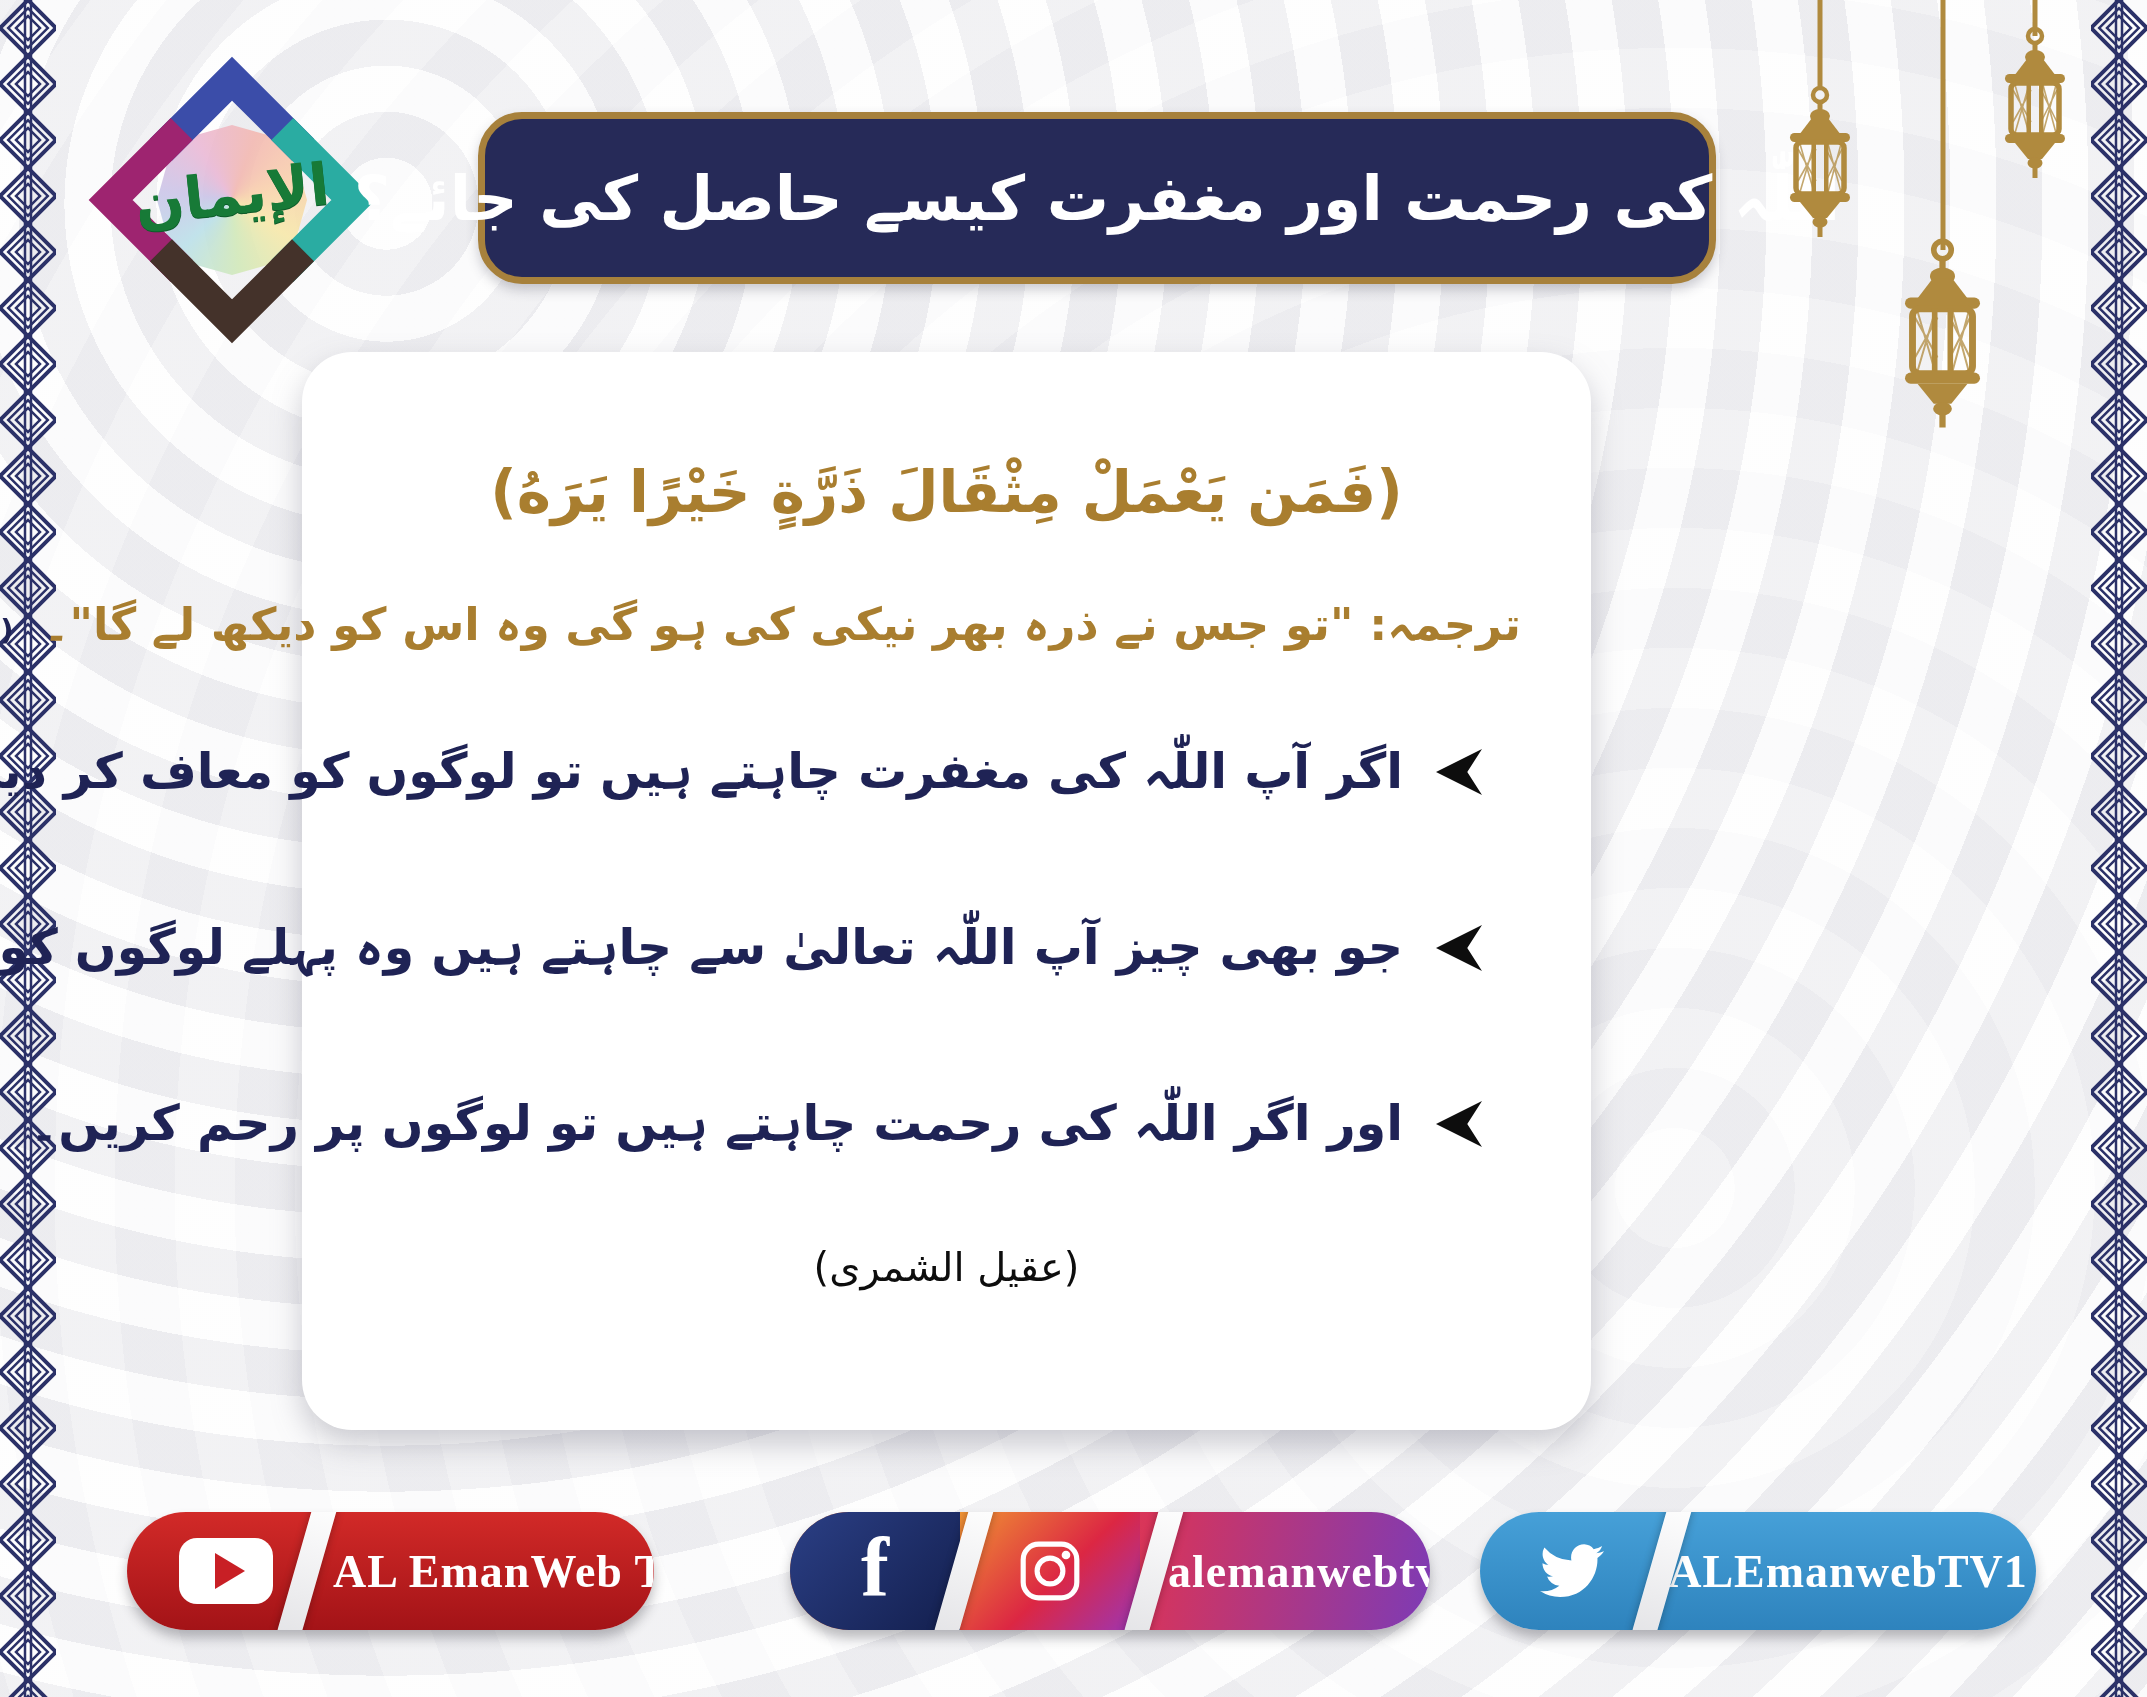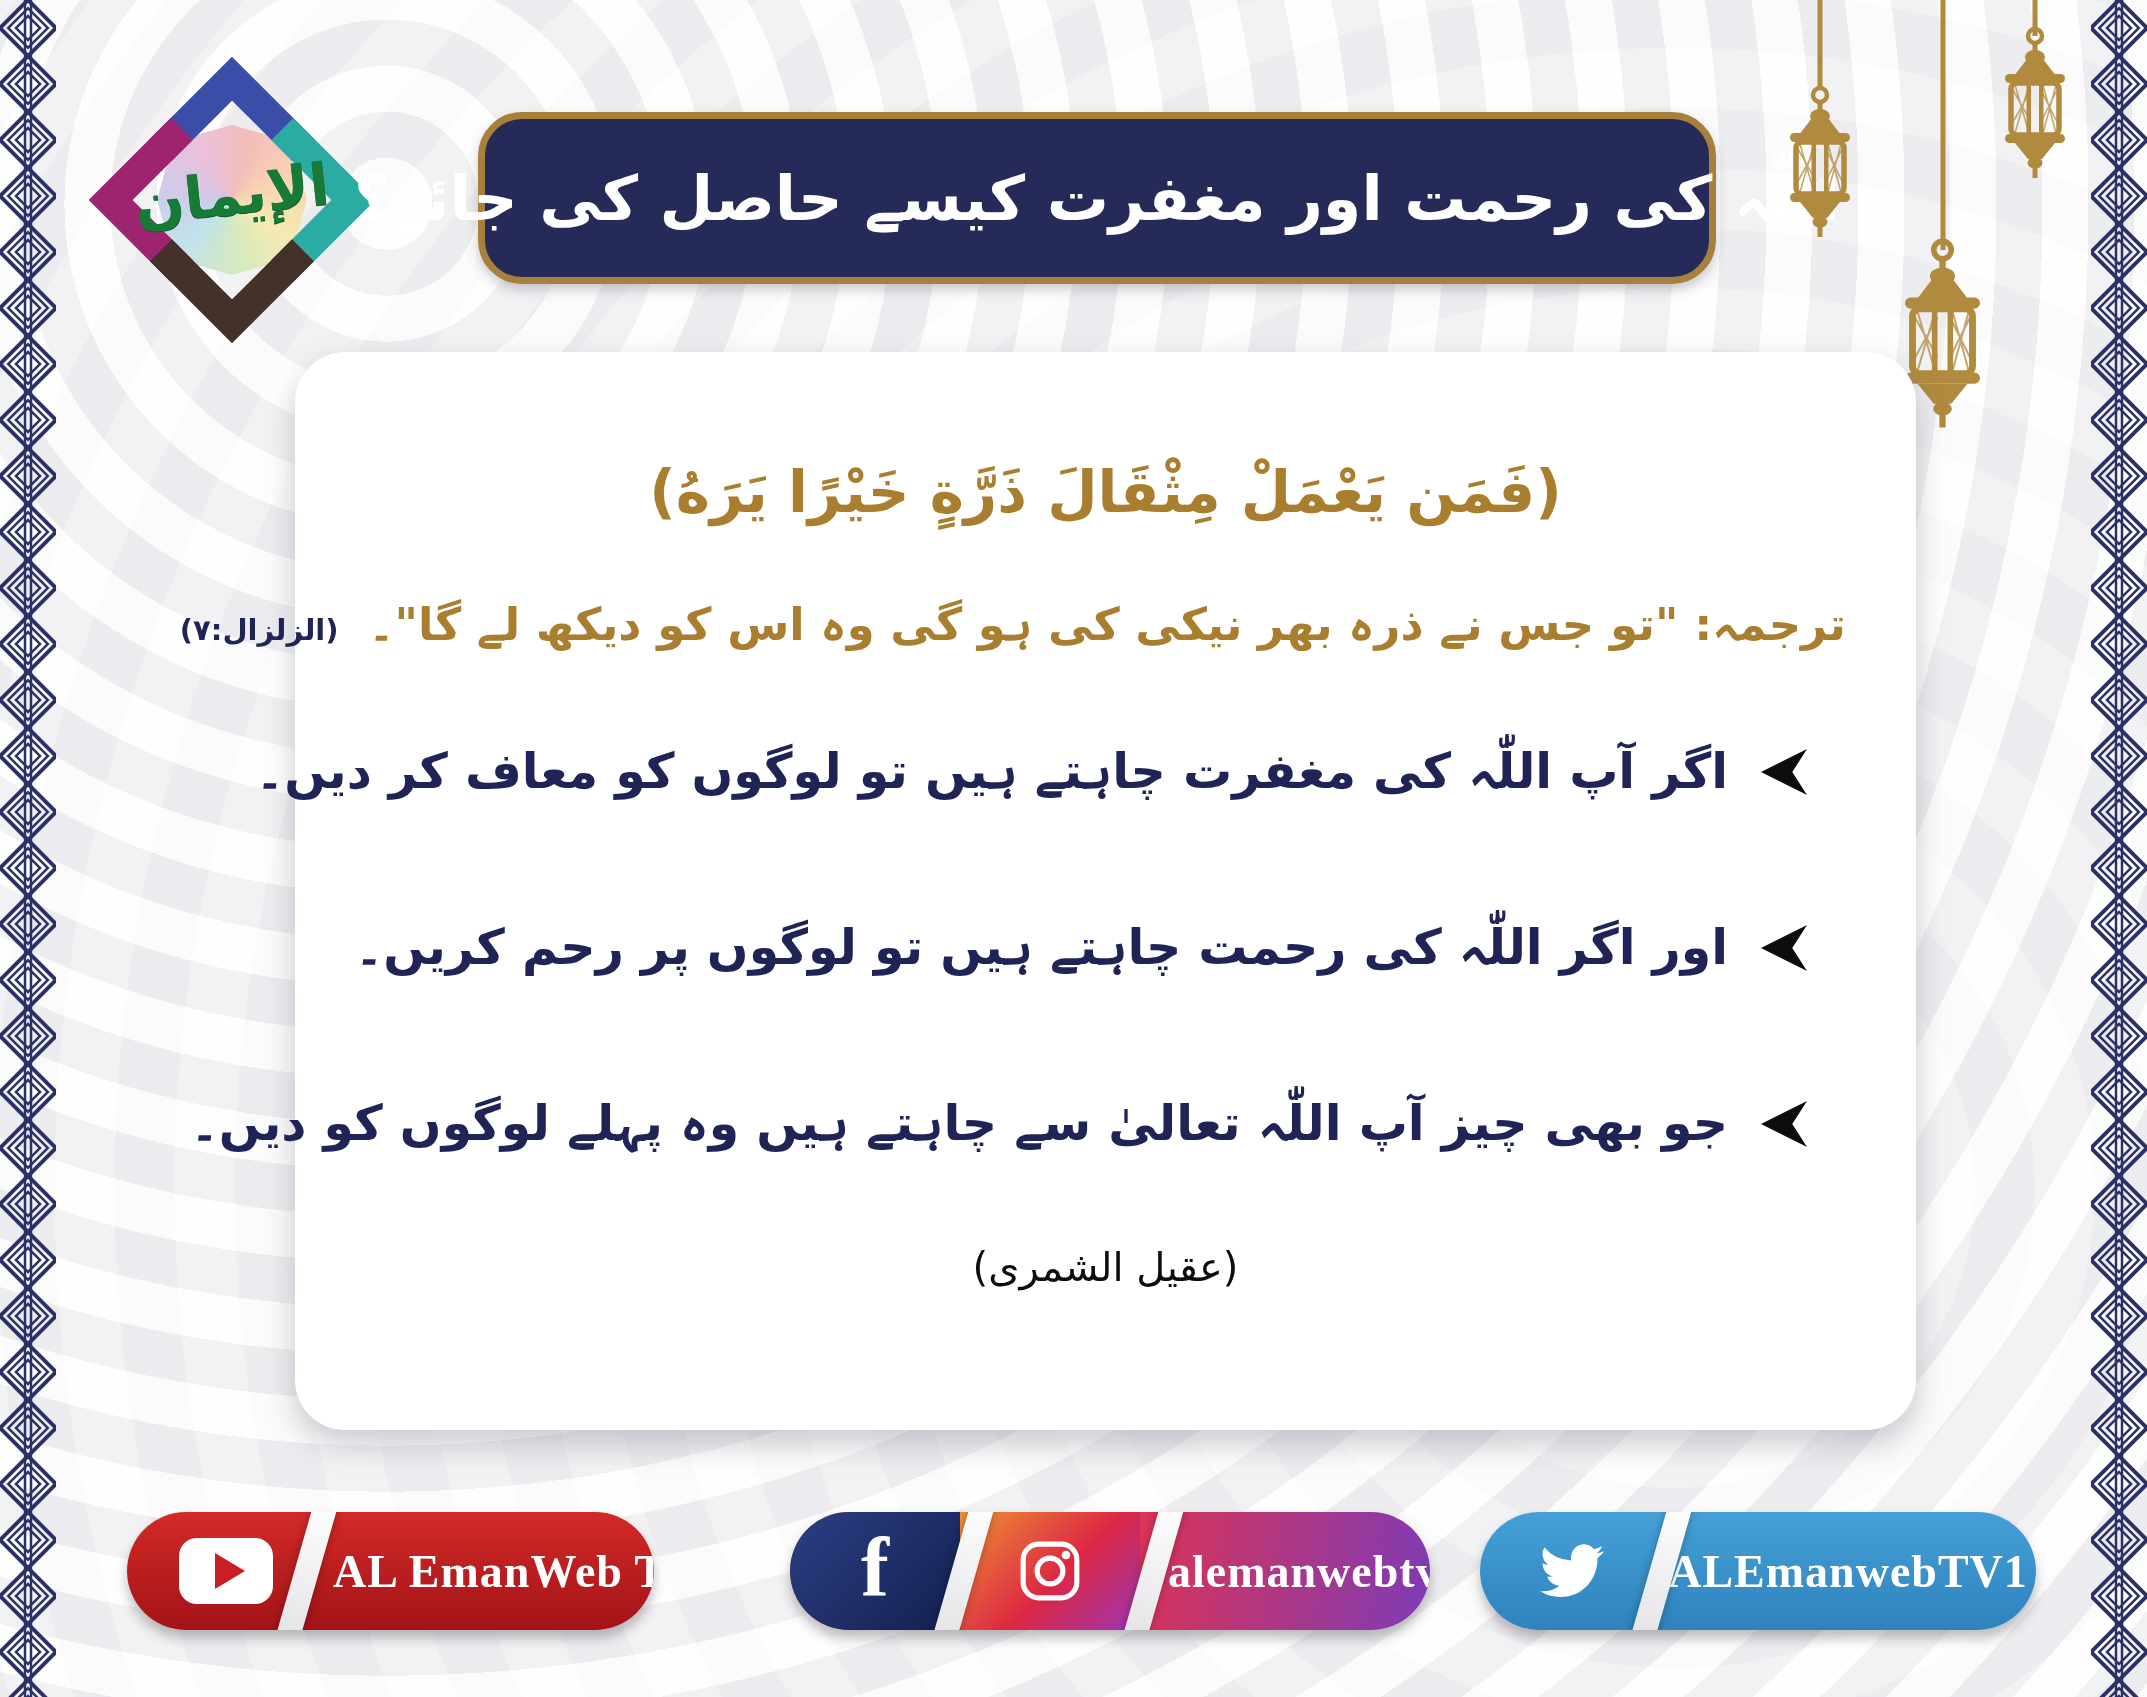--- a/index.html
+++ b/index.html
@@ -41,21 +41,21 @@
   }
   .banner .q{
     color:#ffffff;font-size:62px;font-weight:bold;direction:rtl;white-space:nowrap;
   }
 
   
   .lanterns{position:absolute;left:1740px;top:0;width:407px;height:620px;}
 
   
   .card{
-    position:absolute;left:295px;top:352px;width:1621px;height:1078px;
+    position:absolute;left:302px;top:352px;width:1289px;height:1078px;
     background:#ffffff;border-radius:50px;
     box-shadow:0 14px 30px rgba(110,110,125,.35);
     padding:88px 70px 50px;box-sizing:border-box;
   }
   .verse{
     direction:rtl;text-align:center;color:#a97e2f;
     font-size:58px;font-weight:bold;margin-top:18px;
   }
   .translation{
     direction:rtl;text-align:center;color:#a97e2f;
@@ -202,27 +202,27 @@
     <div class="bullet">
       <svg class="arrow" viewBox="0 0 100 100">
         <polygon points="100,0 0,50 100,100 68,50" fill="#0d0d0d"></polygon>
       </svg>
       <span class="btext">اگر آپ اللّٰہ کی مغفرت چاہتے ہیں تو لوگوں کو معاف کر دیں۔</span>
     </div>
     <div class="bullet">
       <svg class="arrow" viewBox="0 0 100 100">
         <polygon points="100,0 0,50 100,100 68,50" fill="#0d0d0d"></polygon>
       </svg>
-      <span class="btext">اور اگر اللّٰہ کی رحمت چاہتے ہیں تو لوگوں پر رحم کریں۔</span>
+      <span class="btext">جو بھی چیز آپ اللّٰہ تعالیٰ سے چاہتے ہیں وہ پہلے لوگوں کو دیں۔</span>
     </div>
     <div class="bullet">
       <svg class="arrow" viewBox="0 0 100 100">
         <polygon points="100,0 0,50 100,100 68,50" fill="#0d0d0d"></polygon>
       </svg>
-      <span class="btext">جو بھی چیز آپ اللّٰہ تعالیٰ سے چاہتے ہیں وہ پہلے لوگوں کو دیں۔</span>
+      <span class="btext">اور اگر اللّٰہ کی رحمت چاہتے ہیں تو لوگوں پر رحم کریں۔</span>
     </div>
   </div>
 
   <div class="attribution">(عقیل الشمری)</div>
 </div>
 
 <div class="badge yt">
   <div class="yt-icon">
       <div class="tri"></div>
     </div>

